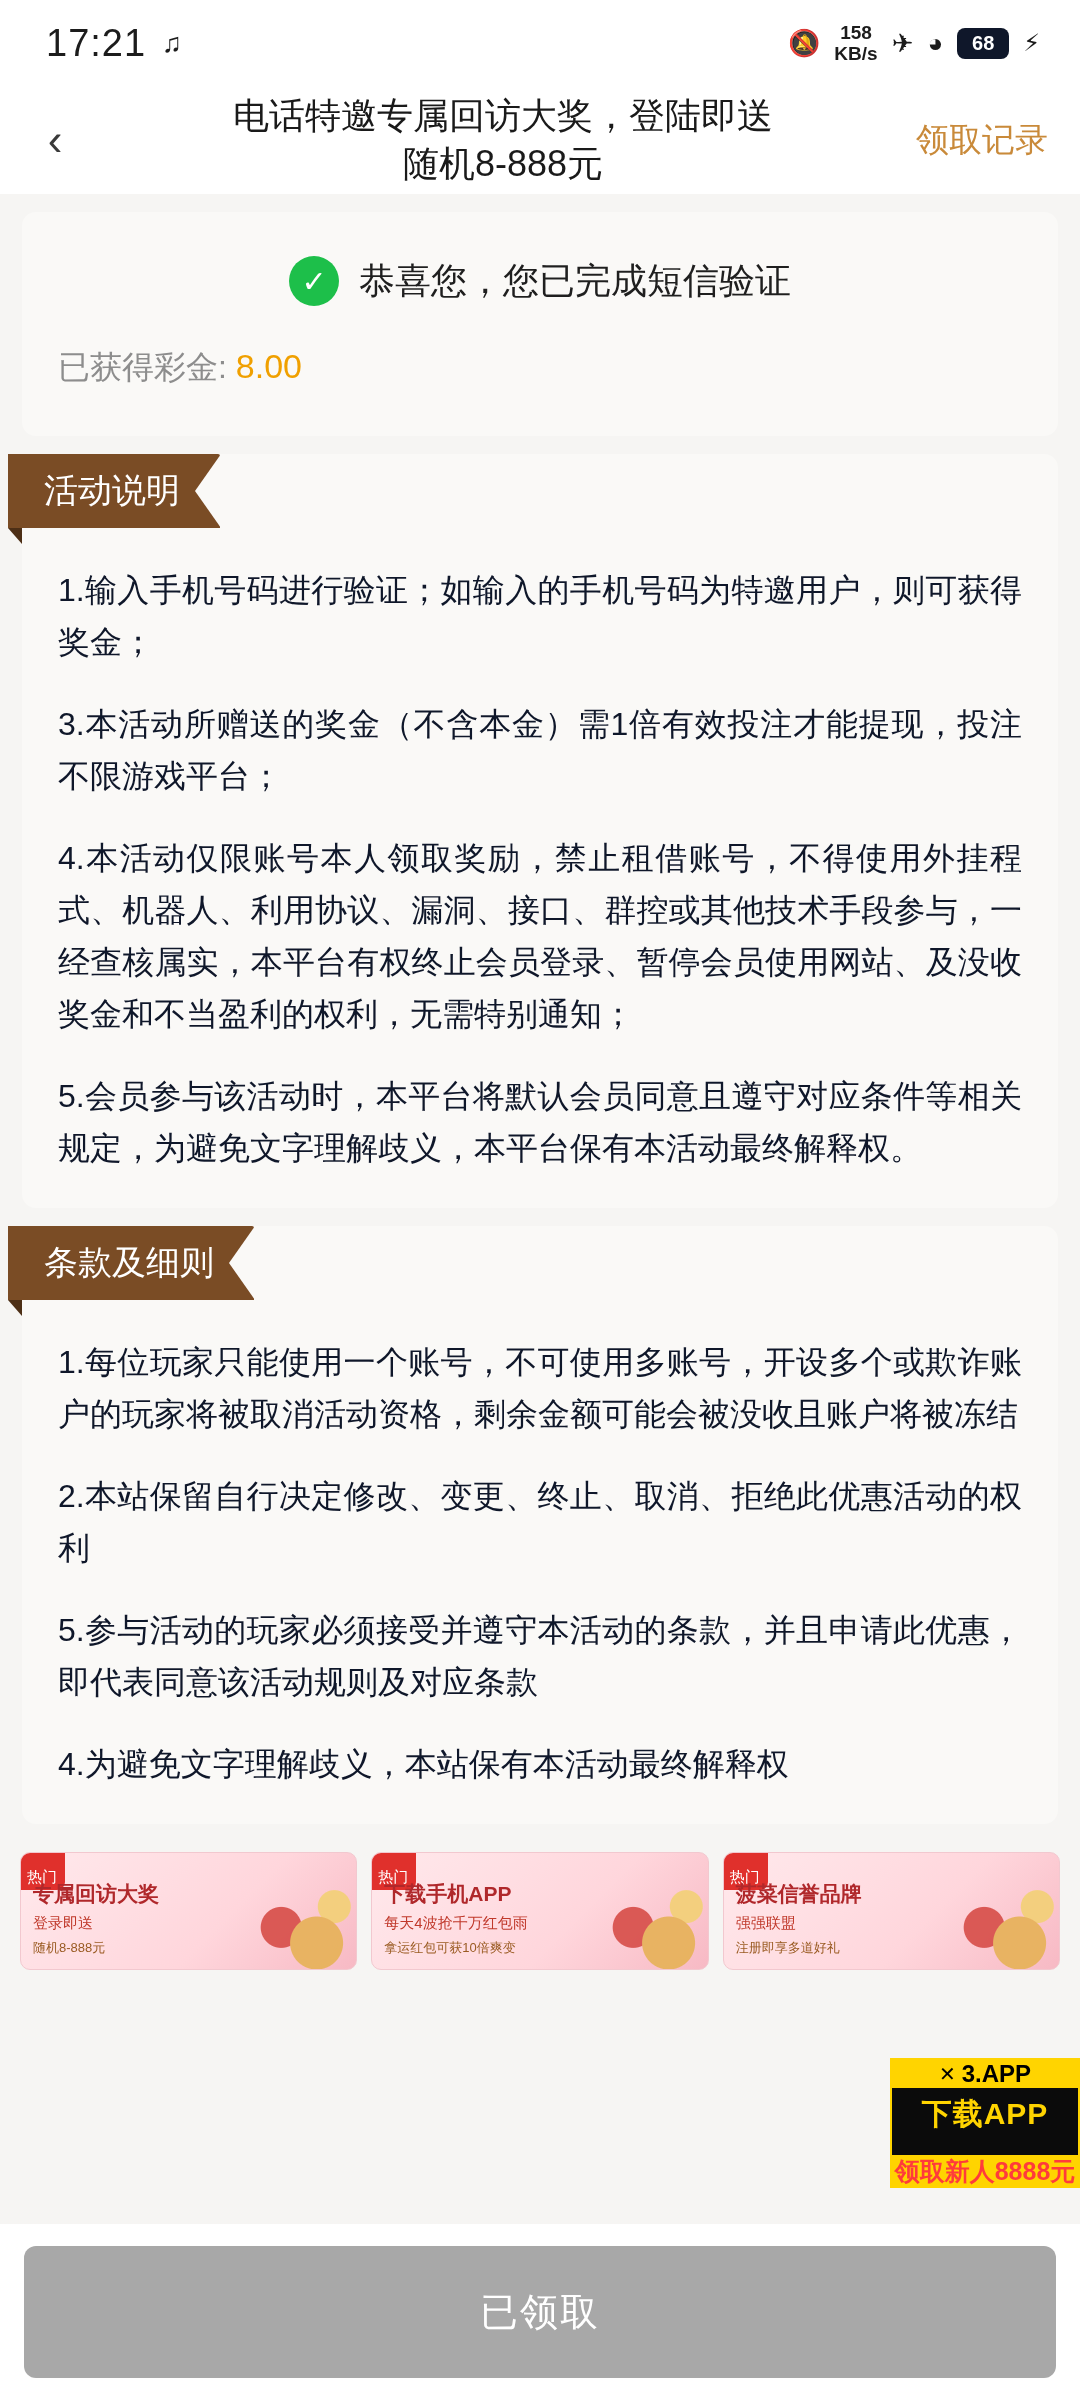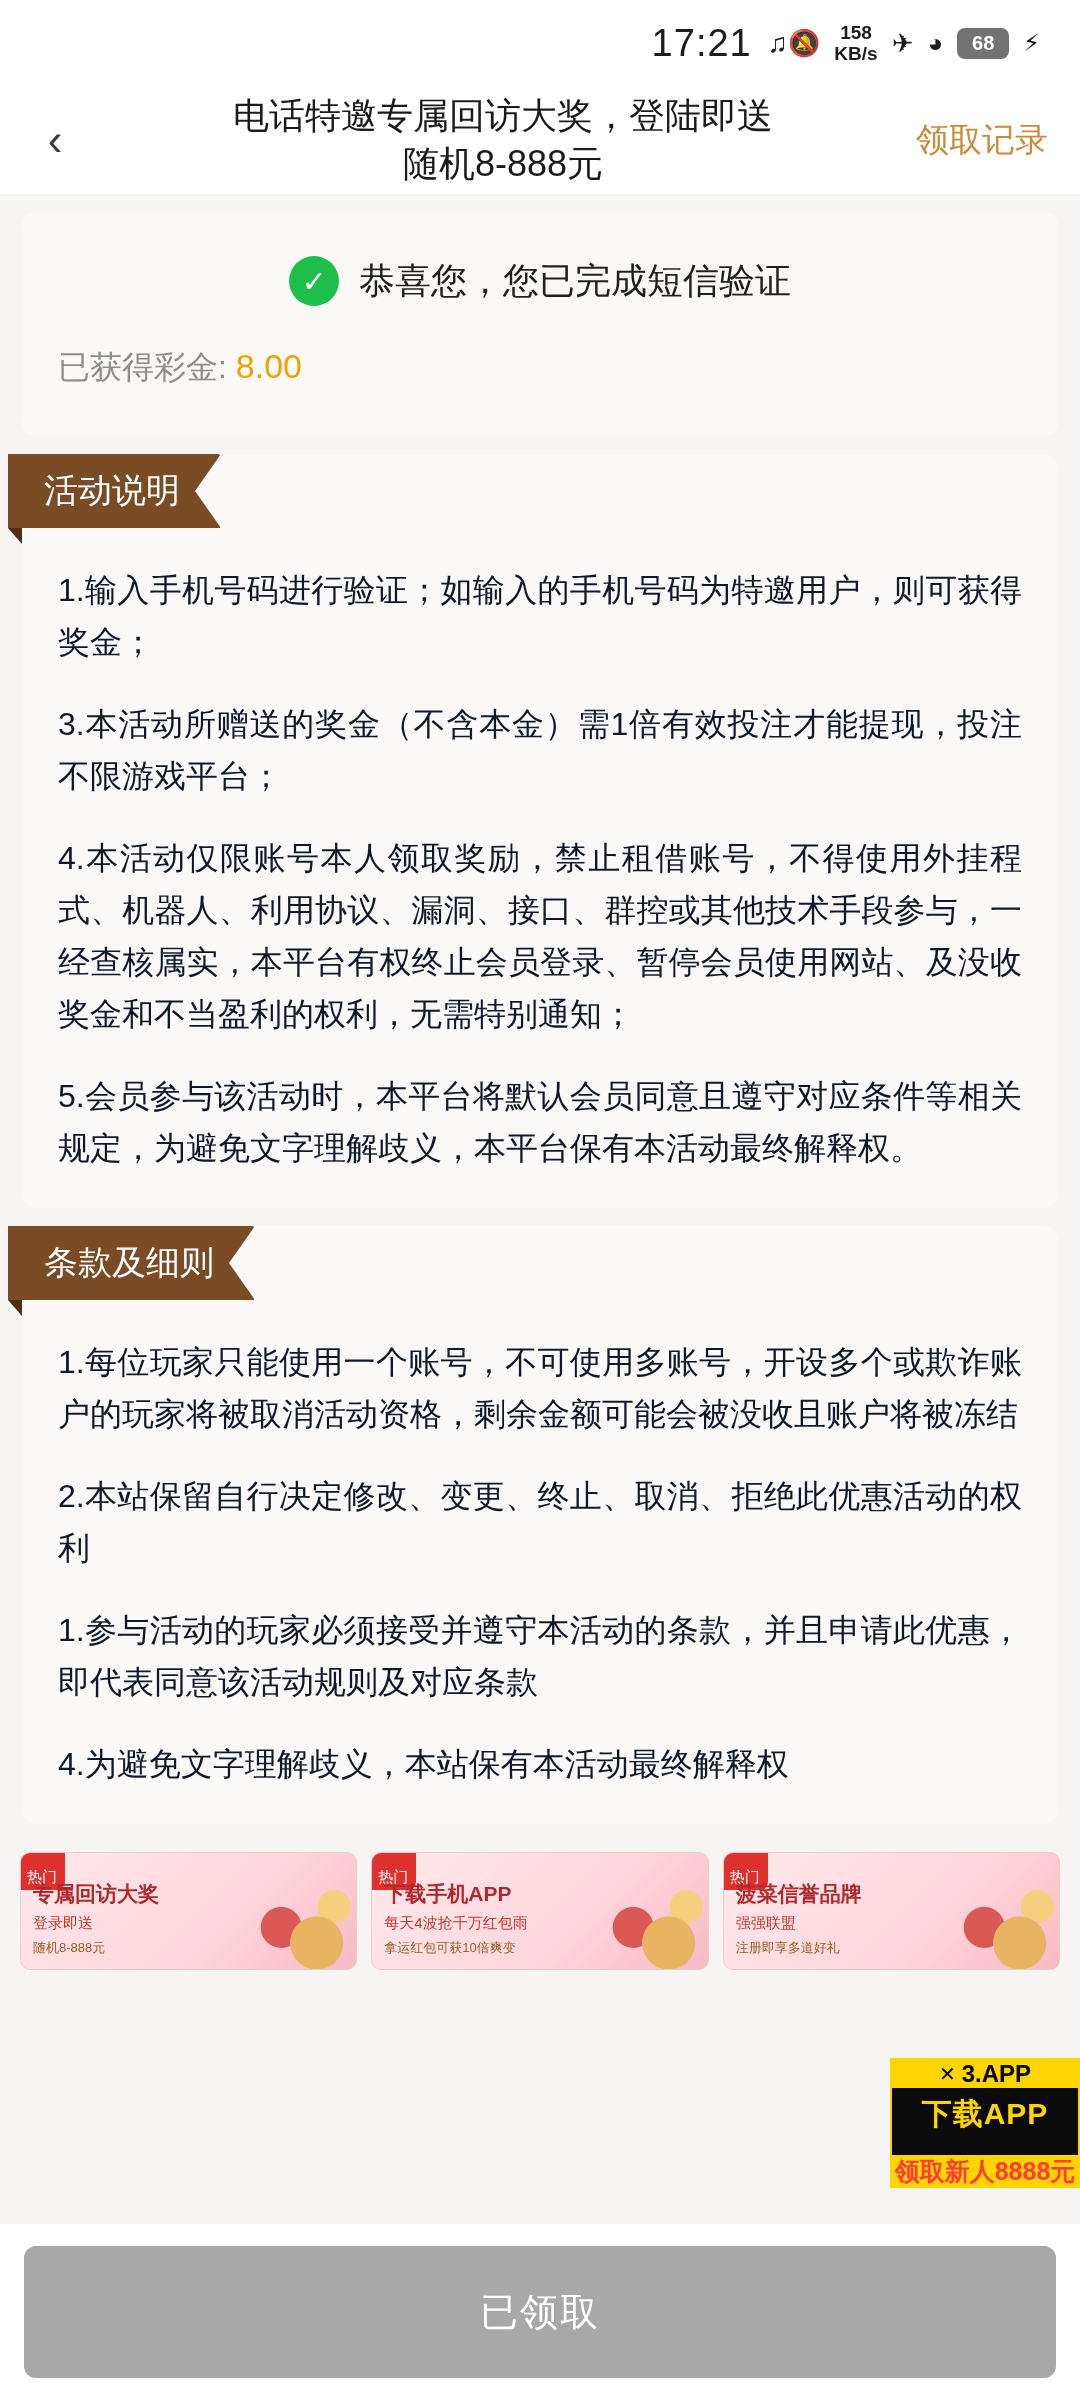--- a/index.html
+++ b/index.html
@@ -18,21 +18,21 @@
     display: flex;
     flex-direction: column;
   }
 
   
   .statusbar {
     height: 86px;
     background: #ffffff;
     display: flex;
     align-items: center;
-    justify-content: flex-end;
+    justify-content: space-between;
     padding: 0 40px 0 46px;
     flex: 0 0 auto;
   }
   .sb-left {
     display: flex;
     align-items: center;
     gap: 16px;
   }
   .sb-time {
     font-size: 38px;
@@ -53,21 +53,21 @@
     text-align: center;
     font-weight: bold;
   }
   .sb-battery {
     display: inline-flex;
     align-items: center;
     justify-content: center;
     min-width: 52px;
     height: 31px;
     border-radius: 8px;
-    background: #737373;
+    background: #0f172a;
     color: #ffffff;
     font-size: 20px;
     font-weight: bold;
     padding: 0 8px;
   }
   .sb-bolt { font-size: 24px; color: #1c1c1c; }
 
   
   .header {
     height: 108px;
@@ -378,21 +378,21 @@
       <p class="para">5.会员参与该活动时，本平台将默认会员同意且遵守对应条件等相关规定，为避免文字理解歧义，本平台保有本活动最终解释权。</p>
     </div>
 
     <div class="section">
       <div class="ribbon-wrap">
         <div class="ribbon">条款及细则</div>
         <div class="ribbon-tail"></div>
       </div>
       <p class="para">1.每位玩家只能使用一个账号，不可使用多账号，开设多个或欺诈账户的玩家将被取消活动资格，剩余金额可能会被没收且账户将被冻结</p>
       <p class="para">2.本站保留自行决定修改、变更、终止、取消、拒绝此优惠活动的权利</p>
-      <p class="para">1.参与活动的玩家必须接受并遵守本活动的条款，并且申请此优惠，即代表同意该活动规则及对应条款</p>
+      <p class="para">5.参与活动的玩家必须接受并遵守本活动的条款，并且申请此优惠，即代表同意该活动规则及对应条款</p>
       <p class="para">4.为避免文字理解歧义，本站保有本活动最终解释权</p>
     </div>
 
     <div class="banners">
       <div class="banner">
         <div class="banner-tag">热门</div>
         <div class="banner-art"></div>
         <div class="banner-text">
           <div class="banner-t1">专属回访大奖</div>
           <div class="banner-t2">登录即送</div>

